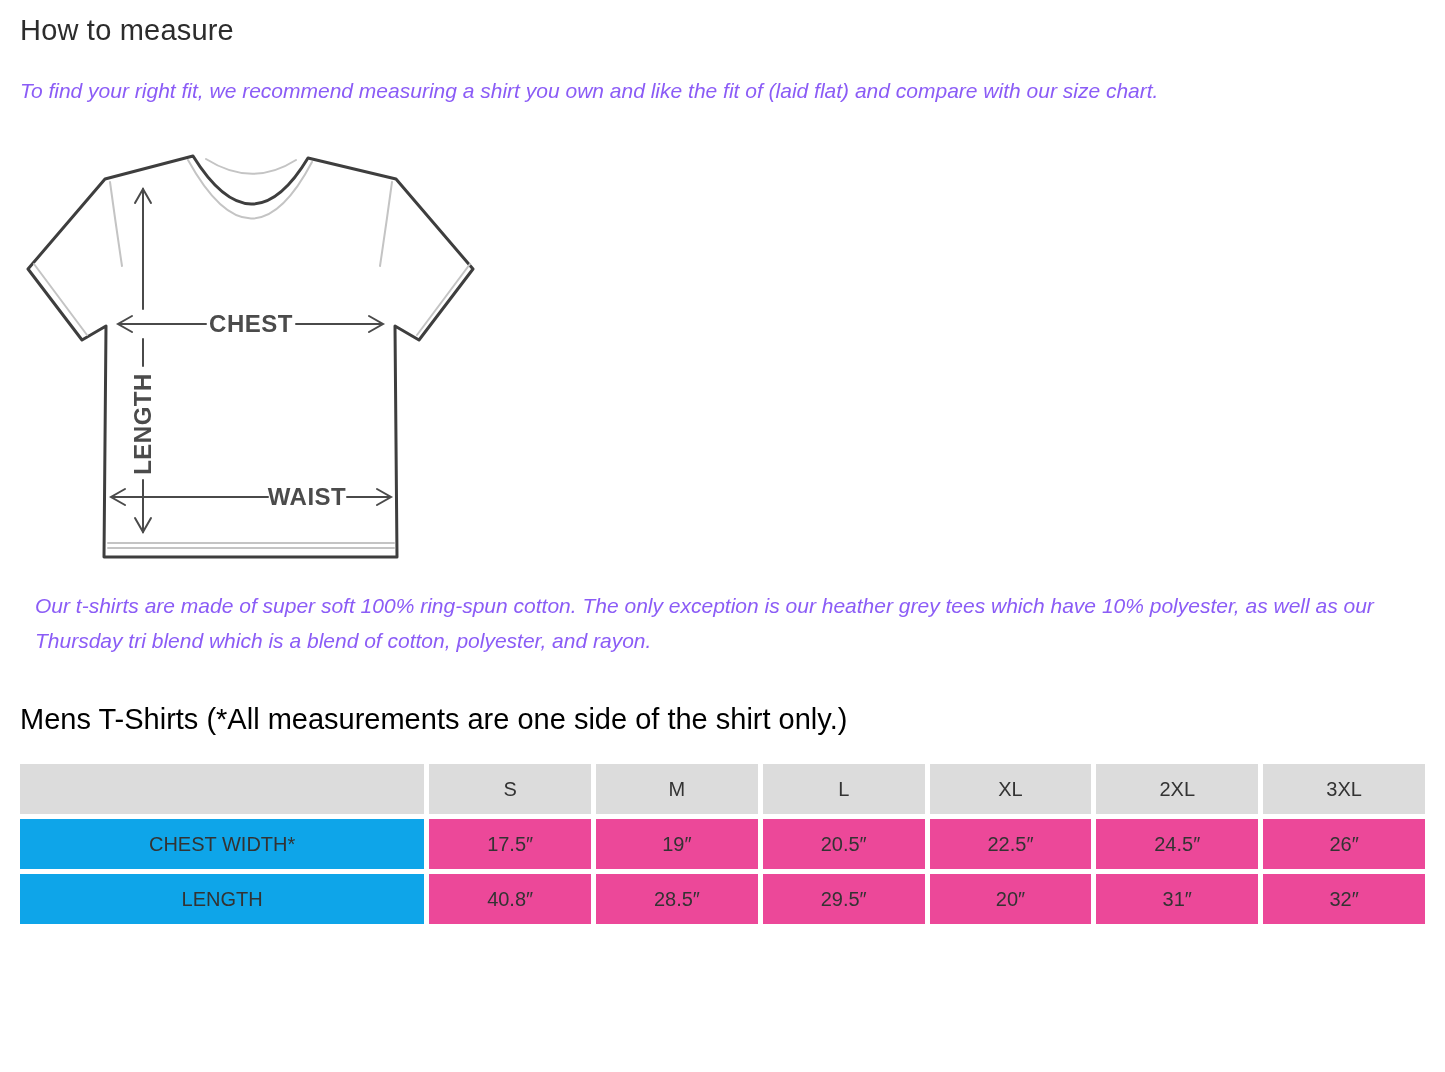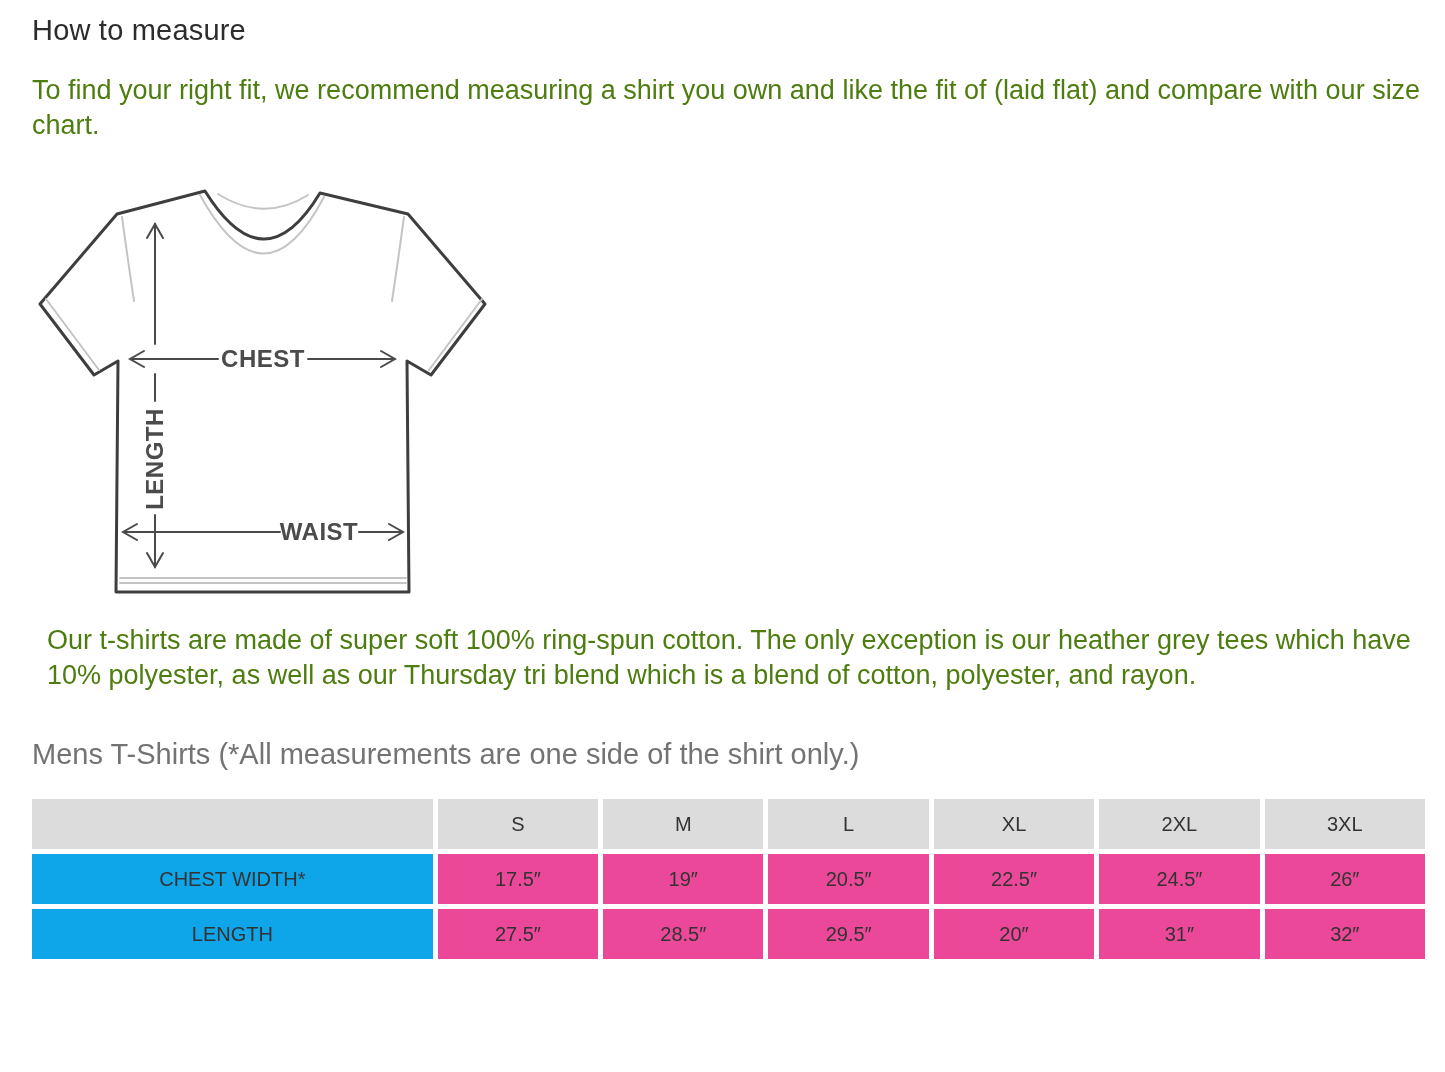--- a/index.html
+++ b/index.html
@@ -5,53 +5,54 @@
   * { box-sizing: border-box; }
   html, body { margin: 0; padding: 0; background: #ffffff; }
   body {
     width: 1445px;
     height: 1072px;
     overflow: hidden;
     font-family: "Liberation Sans", "DejaVu Sans", sans-serif;
     color: #2d2d2d;
   }
   .page {
-    padding: 12px 20px 0 32px;
+    padding: 12px 20px 0 20px;
   }
   h1.page-title {
     font-size: 29px;
     font-weight: 400;
     letter-spacing: 0.2px;
     color: #2c2c2c;
     margin: 2px 0 0 0;
     line-height: 1.15;
   }
   p.body-text {
-    font-size: 27px;
-    color: #4d7c0f;
+    font-size: 21px;
+    color: #8b5cf6;
     line-height: 35px;
     margin: 26px 0 0 0;
     max-width: 1402px;
+    font-style: italic;
   }
   figure.diagram {
     margin: 38px 0 0 0;
     padding: 0;
     width: 480px;
   }
   h3.sub-heading {
     font-size: 22px;
     font-weight: 700;
     color: #2c2c2c;
     margin: 42px 0 0 0;
   }
   p.desc-text { margin-top: 18px; margin-left: 15px; }
   h2.section-title {
     font-size: 29px;
     font-weight: 400;
-    color: #737373;
+    color: #000000;
     margin: 44px 0 0 0;
     line-height: 1.2;
   }
   .table-wrap {
     margin: 22px -5px 0 -5px;
   }
   table.size-chart {
     width: 100%;
     border-collapse: separate;
     border-spacing: 5px;
@@ -167,21 +168,21 @@
             <td class="label-col">CHEST WIDTH*</td>
             <td class="val">17.5″</td>
             <td class="val">19″</td>
             <td class="val">20.5″</td>
             <td class="val">22.5″</td>
             <td class="val">24.5″</td>
             <td class="val">26″</td>
           </tr>
           <tr>
             <td class="label-col">LENGTH</td>
-            <td class="val">27.5″</td>
+            <td class="val">40.8″</td>
             <td class="val">28.5″</td>
             <td class="val">29.5″</td>
             <td class="val">20″</td>
             <td class="val">31″</td>
             <td class="val">32″</td>
           </tr>
         </tbody>
     </table>
   </div>
 

